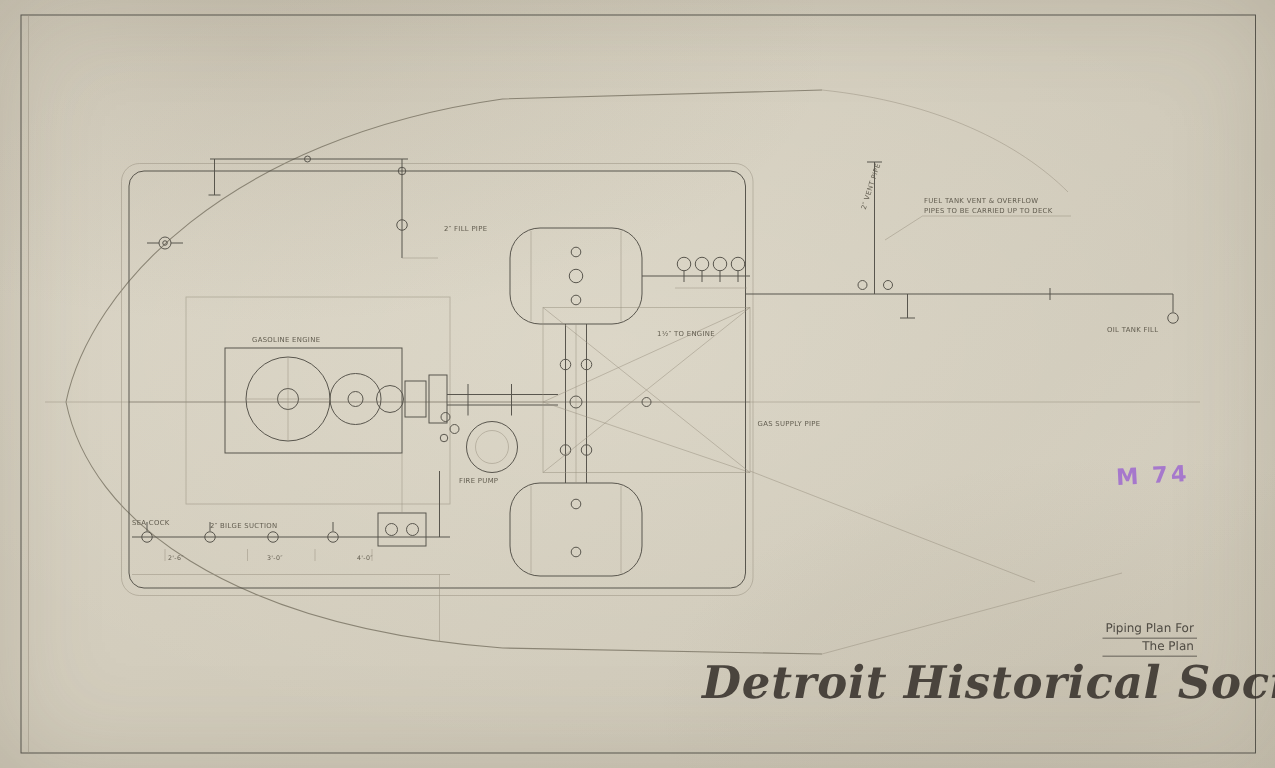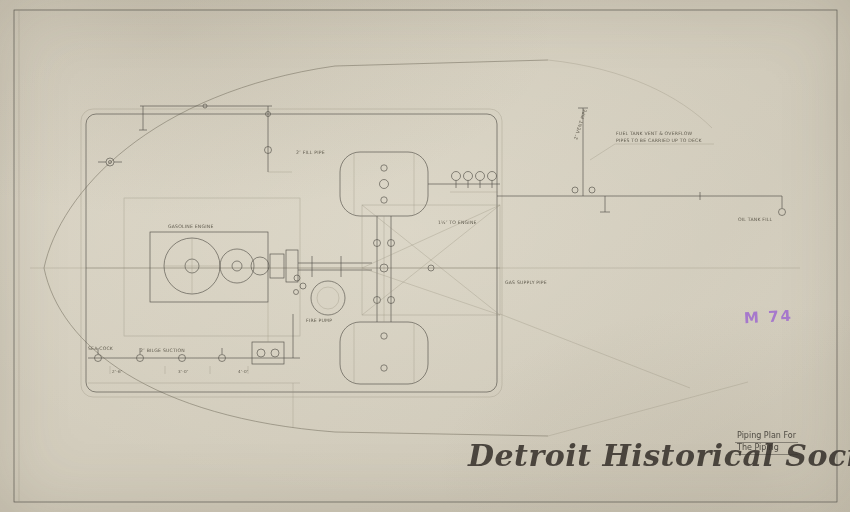--- a/index.html
+++ b/index.html
@@ -23,21 +23,21 @@
     position:absolute;left:468px;top:438px;white-space:nowrap;
     font:italic 700 30px "DejaVu Serif",serif;color:rgba(56,50,44,.88);
     letter-spacing:.5px;
   }
   .stamp{
     position:absolute;left:744px;top:308px;
     font:700 15px "DejaVu Sans",sans-serif;color:#a678cc;
     letter-spacing:2px;transform:rotate(-3deg);
   }
   .titleblock{
-    position:absolute;left:735px;top:431px;text-align:left;
+    position:absolute;left:735px;top:414px;text-align:right;
     font:400 8px "DejaVu Sans",sans-serif;color:#4f4b43;line-height:10px;
   }
   .titleblock .tline{border-bottom:1px solid rgba(79,75,67,.55);padding:0 2px 1px 2px;}
 </style>
 </head>
 <body>
 
 <div class="sheet">
 
   <svg class="drawing" width="850" height="512" viewBox="0 0 850 512">
@@ -211,18 +211,18 @@
       <text class="lbl dim" x="112" y="373">2'-6″</text>
       <text class="lbl dim" x="178" y="373">3'-0″</text>
       <text class="lbl dim" x="238" y="373">4'-0″</text>
     </g>
   </svg>
 
   <div class="stamp">M 74</div>
 
   <div class="titleblock">
     <div class="tline">Piping Plan For</div>
-    <div class="tline">The Piping</div>
+    <div class="tline">The Plan</div>
   </div>
 
   <div class="watermark">Detroit Historical Society</div>
 
 </div>
 
 </body></html>

